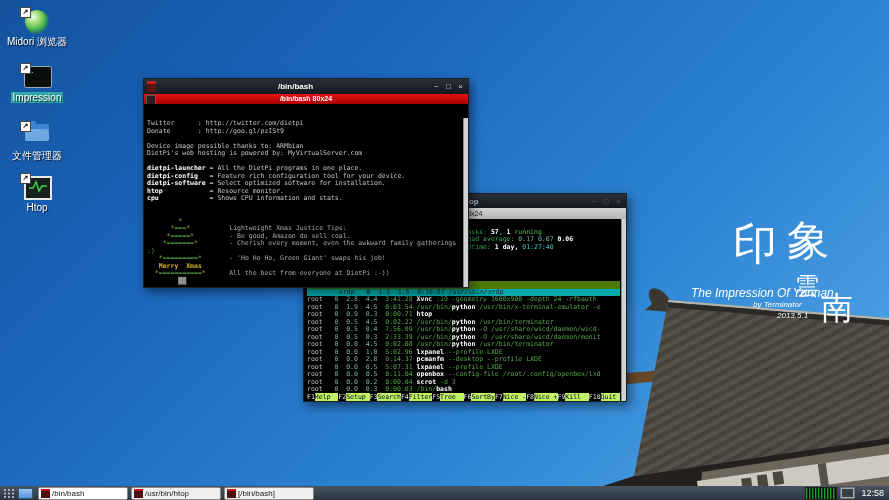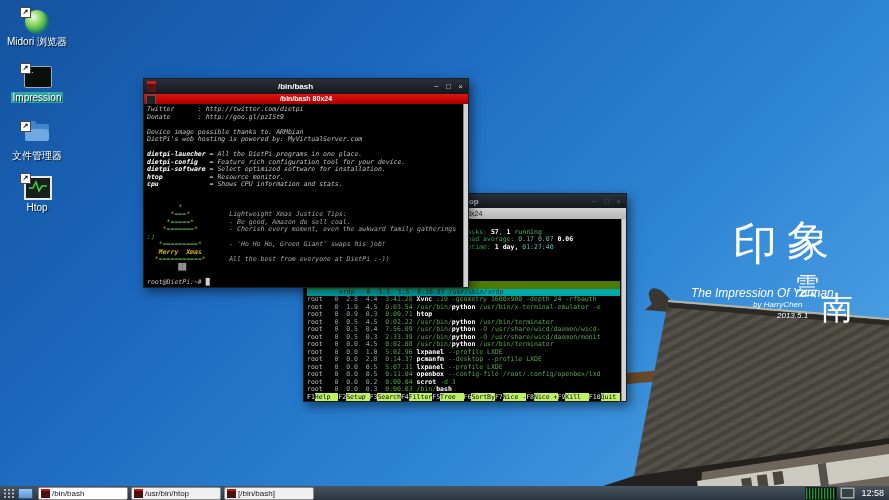--- a/index.html
+++ b/index.html
@@ -57,21 +57,21 @@
   .dim .title{color:#aeb4bd;}
   .dim .winbtn{color:#596068;}
   .tabbar{height:10px;position:relative;text-align:center;font-size:7px;font-weight:bold;
     line-height:10px;white-space:nowrap;overflow:hidden;}
   .tab-red{background:linear-gradient(#e31212,#a80000);color:#fff;}
   .tab-gray{background:linear-gradient(#d2d2d2,#b5b5b5);color:#222;font-weight:normal;}
   .tabicon{position:absolute;left:2px;top:1px;width:8px;height:8px;background:#222;
     border:1px solid #555;}
   .termwrap{position:absolute;left:0;right:0;bottom:0;background:#000;overflow:hidden;}
   #bash-window{left:143px;top:78px;width:324px;height:208px;z-index:40;}
-  #bash-window .termwrap{top:25px;font-style:italic;}
+  #bash-window .termwrap{top:39px;}
   #htop-window{left:303px;top:193px;width:322px;height:207px;z-index:30;}
   #htop-window .titlebar{height:14px;}
   #htop-window .tabbar{height:11px;line-height:11px;}
   #htop-window .termwrap{top:25px;}
   .scrollbar{position:absolute;right:0;top:0;bottom:0;width:4px;background:#d2d2d2;
     border-left:1px solid #8a8a8a;}
   .tlines{position:absolute;left:3px;top:2px;margin:0;
     font-family:"DejaVu Sans Mono",monospace;font-size:6.5px;}
   .tline{height:7.5px;line-height:7.5px;white-space:pre;min-width:313px;}
 
@@ -149,21 +149,21 @@
     <rect x="820" y="468" width="8" height="26" fill="#55504a"></rect>
   </g>
 </svg>
 
 <div id="watermark">
   <span class="cjk" id="wm-c1">印</span>
   <span class="cjk" id="wm-c2">象</span>
   <span class="cjk" id="wm-c3">雲</span>
   <span class="cjk" id="wm-c4">南</span>
   <span id="wm-en">The Impression Of Yunnan</span>
-  <span id="wm-by">by HarryChen</span>
+  <span id="wm-by">by Terminator</span>
   <span id="wm-dt">2013.5.1</span>
 </div>
 
 <div id="desktop-icons">
     <div class="dicon" style="top: 6px;">
       <div class="dicon-img">
         <span class="ic-globe"></span>
         <span class="badge">↗</span>
       </div>
       <div class="dicon-label"><span>Midori 浏览器</span></div>

